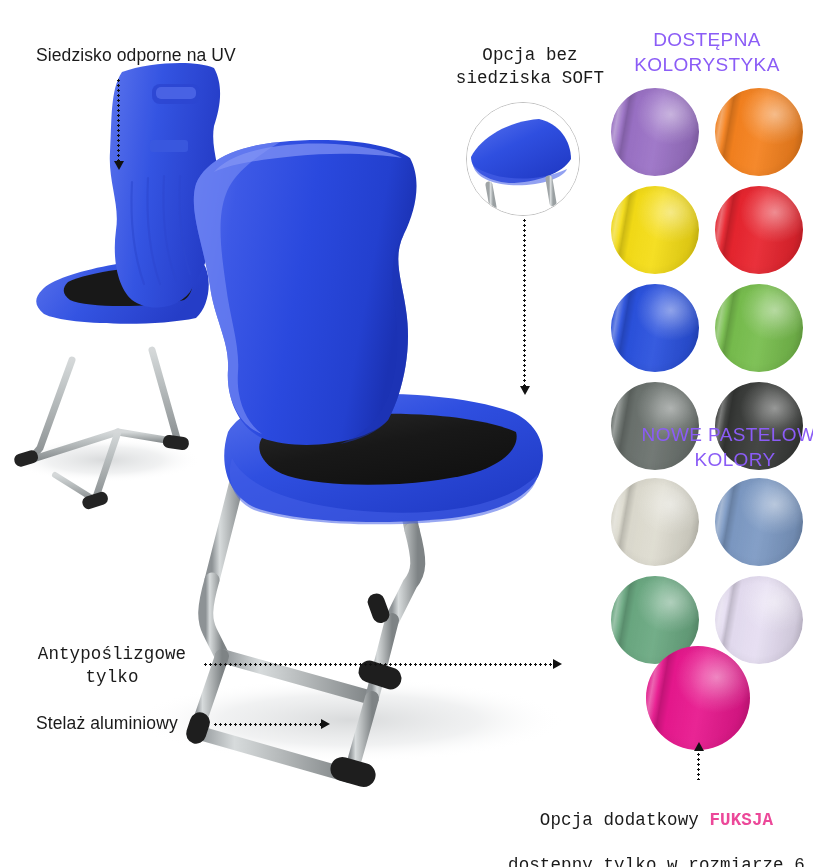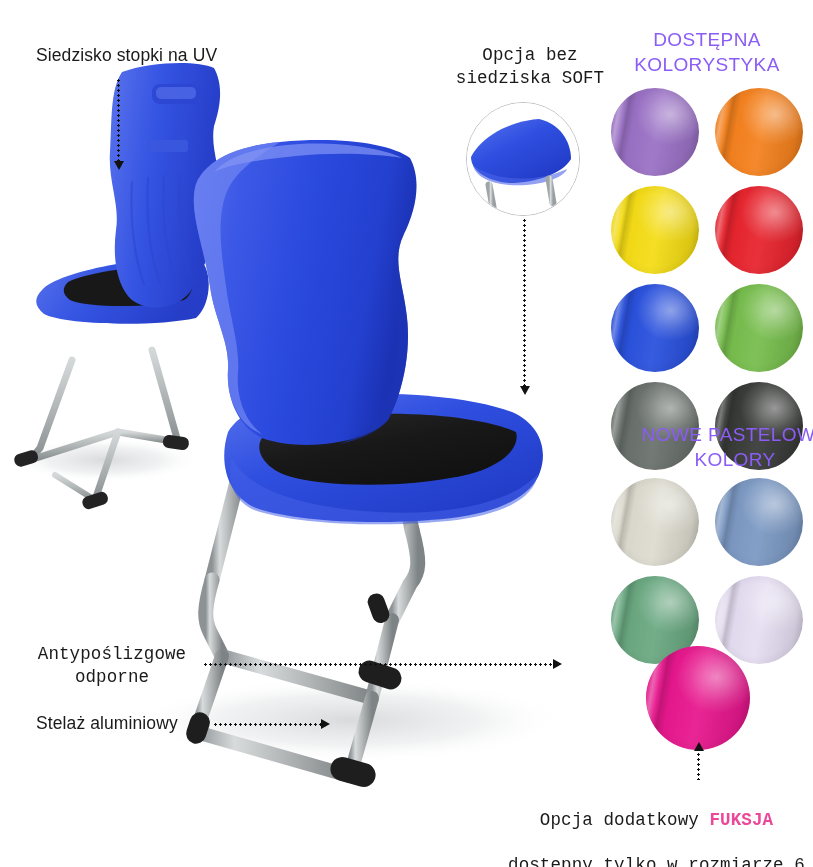--- a/index.html
+++ b/index.html
@@ -302,31 +302,31 @@
       <path d="M4,54 C14,34 42,18 72,16 C92,20 104,38 104,56
                C96,70 70,80 42,80 C20,78 4,68 4,54 Z" fill="url(#dseat)"></path>
       <path d="M6,62 C22,76 66,82 100,66 C96,76 70,84 42,82 C20,80 8,72 6,62 Z" fill="#4A63E8" opacity="0.6"></path>
 
       <path d="M22,82 L26,104" stroke="url(#dtube)" stroke-width="7" fill="none" stroke-linecap="round"></path>
       <path d="M82,76 L86,100" stroke="url(#dtube)" stroke-width="7" fill="none" stroke-linecap="round"></path>
       <path d="M26,100 L88,100" stroke="url(#dtube)" stroke-width="7" fill="none" stroke-linecap="round"></path>
     </svg>
   </div>
 
-  <div class="callout" style="left:36px; top:44px;">Siedzisko stopki na UV</div>
+  <div class="callout" style="left:36px; top:44px;">Siedzisko odporne na UV</div>
   <div class="dots-v" style="left:117px; top:78px; height:85px;"></div>
   <div class="arrow-head arrow-down" style="left:114px; top:161px;"></div>
 
   <div class="callout center" style="left:440px; top:44px; width:180px;">Opcja bez
 siedziska SOFT</div>
   <div class="dots-v" style="left:523px; top:218px; height:170px;"></div>
   <div class="arrow-head arrow-down" style="left:520px; top:386px;"></div>
 
   <div class="callout center" style="left:28px; top:643px; width:168px;">Antypoślizgowe
-odporne</div>
+tylko</div>
   <div class="dots-h" style="left:203px; top:663px; width:352px;"></div>
   <div class="arrow-head arrow-right" style="left:553px; top:659px;"></div>
 
   <div class="callout" style="left:36px; top:712px;">Stelaż aluminiowy</div>
   <div class="dots-h" style="left:213px; top:723px; width:110px;"></div>
   <div class="arrow-head arrow-right" style="left:321px; top:719px;"></div>
 
   <div class="palette-title" style="left:601px; top:27px; width:212px;">DOSTĘPNA
 KOLORYSTYKA</div>
 

